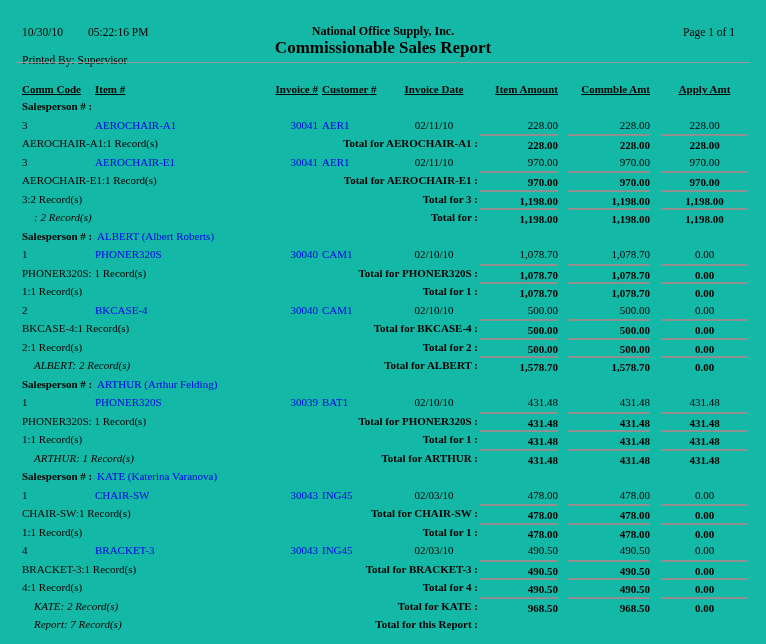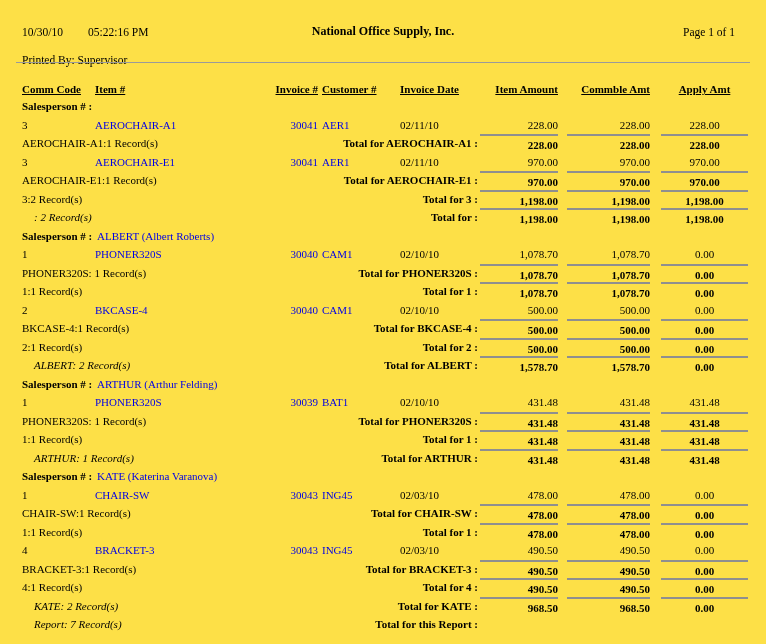--- a/index.html
+++ b/index.html
@@ -1,36 +1,36 @@
 <!DOCTYPE html>
 <html style="--link: #0000e6; --rule-gray: #9a9a9a; --tot-gray: #8f8f8f;"><head>
 <meta charset="utf-8">
 <style>
   html,body{margin:0;padding:0;background:#ffffff;}
   .page{
-    position:relative;width:766px;height:644px;background:#fde047;
+    position:relative;width:766px;height:644px;background:#14b8a6;
     font-family:"Liberation Serif","DejaVu Serif",serif;color:#000;overflow:hidden;
   }
   .m{position:absolute;font-size:11.5px;line-height:14px;white-space:nowrap;}
   .company{left:0;top:24px;width:100%;text-align:center;font-weight:bold;font-size:12px;}
   .title{left:0;top:41px;width:100%;text-align:center;font-weight:bold;font-size:17px;}
   .rule{position:absolute;left:16px;right:16px;top:62px;border-top:1px solid var(--rule-gray,#9a9a9a);}
 
   .row{position:relative;height:18.5px;}
   .c{position:absolute;top:0;font-size:11px;line-height:18px;white-space:nowrap;}
   .hdrrow{position:absolute;left:0;right:0;top:80px;height:18px;}
   .hdr{font-weight:bold;text-decoration:underline;}
   .body{position:absolute;left:0;right:0;top:97px;}
 
   
   .comm{left:22px;}
   .item{left:95px;}
   .inv{left:238px;width:80px;text-align:right;}
   .cust{left:322px;}
-  .date{left:400px;width:68px;text-align:left;}
+  .date{left:400px;width:68px;text-align:center;}
   .a1{left:480px;width:78px;text-align:right;}
   .a2{left:567px;width:83px;text-align:right;}
   .a3{left:661px;width:87px;text-align:center;}
   .lbl{left:150px;width:328px;text-align:right;font-weight:bold;}
   .leftrec{left:22px;}
   .grouplbl{left:22px;font-weight:bold;}
   .groupname{left:97px;}
 
   .link{color:var(--link,#0000e6);}
   .ital{font-style:italic;margin-left:12px;}
@@ -41,20 +41,21 @@
 </head>
 <body>
 
 <div class="page">
 
   <span class="m" style="left:22px;top:25px">10/30/10</span>
   <span class="m" style="left:88px;top:25px">05:22:16 PM</span>
   <div class="m company">National Office Supply, Inc.</div>
   <span class="m" style="left:683px;top:25px">Page 1 of 1</span>
   <span class="m" style="left:22px;top:53px">Printed By: Supervisor</span>
+  <div class="m title">Commissionable Sales Report</div>
 
   <div class="rule"></div>
 
   <div class="hdrrow">
     <span class="c hdr comm">Comm Code</span>
     <span class="c hdr item">Item #</span>
     <span class="c hdr inv">Invoice #</span>
     <span class="c hdr cust">Customer #</span>
     <span class="c hdr date">Invoice Date</span>
     <span class="c hdr a1">Item Amount</span>

